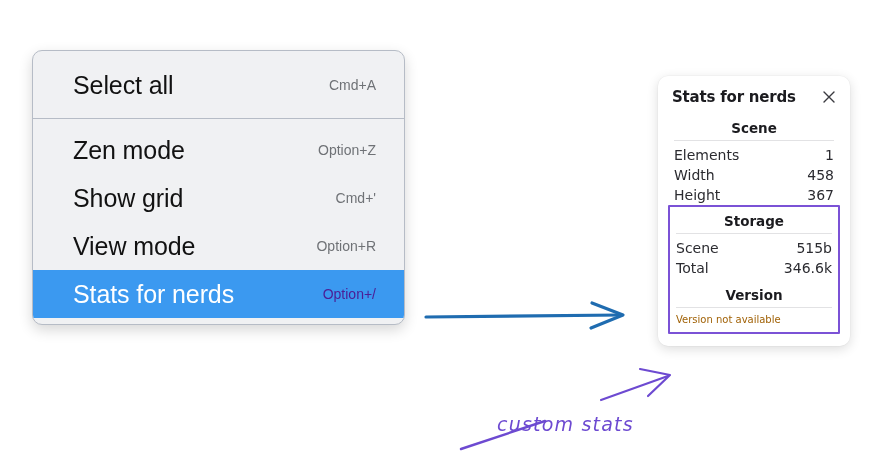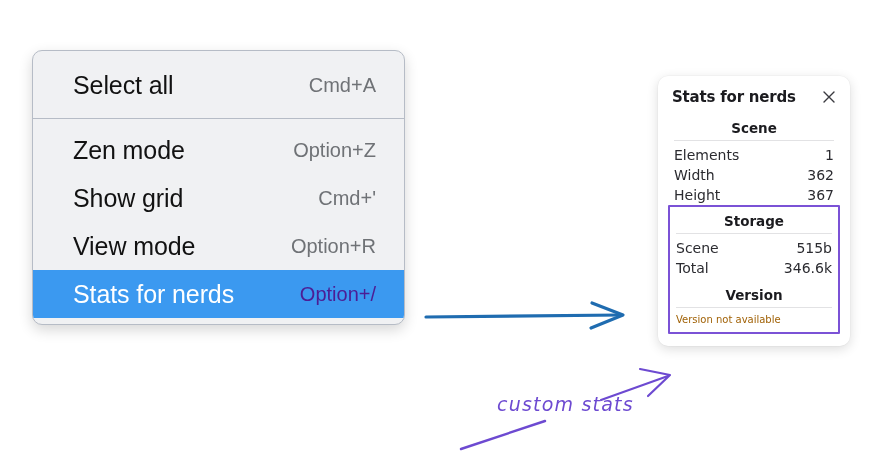--- a/index.html
+++ b/index.html
@@ -46,21 +46,21 @@
     box-sizing: border-box;
     cursor: default;
   }
   .menu-item .label {
     font-size: 25px;
     color: #121212;
     letter-spacing: -0.1px;
     white-space: nowrap;
   }
   .menu-item .shortcut {
-    font-size: 20px;
+    font-size: 14px;
     color: #6f7276;
     white-space: nowrap;
   }
   .menu-item.selected {
     background: #3b99f0;
   }
   .menu-item.selected .label {
     color: #ffffff;
   }
   .menu-item.selected .shortcut {
@@ -138,21 +138,21 @@
   #annotations {
     position: absolute;
     left: 0; top: 0;
     width: 873px;
     height: 461px;
     pointer-events: none;
   }
   .hand-text {
     position: absolute;
     left: 497px;
-    top: 393px;
+    top: 413px;
     font-family: "DejaVu Sans", sans-serif;
     font-size: 19px;
     font-style: italic;
     letter-spacing: 1.2px;
     color: #6d4ad1;
     white-space: nowrap;
   }
 </style>
 </head>
 <body>
@@ -200,21 +200,21 @@
 
   <div class="section-title">Scene</div>
   <div class="section-rule"></div>
 
   <div class="stat-row">
     <span class="k">Elements</span>
     <span class="v">1</span>
   </div>
   <div class="stat-row">
     <span class="k">Width</span>
-    <span class="v">362</span>
+    <span class="v">458</span>
   </div>
   <div class="stat-row">
     <span class="k">Height</span>
     <span class="v">367</span>
   </div>
 
   <div class="custom-box">
 
     <div class="section-title">Storage</div>
     <div class="section-rule"></div>

